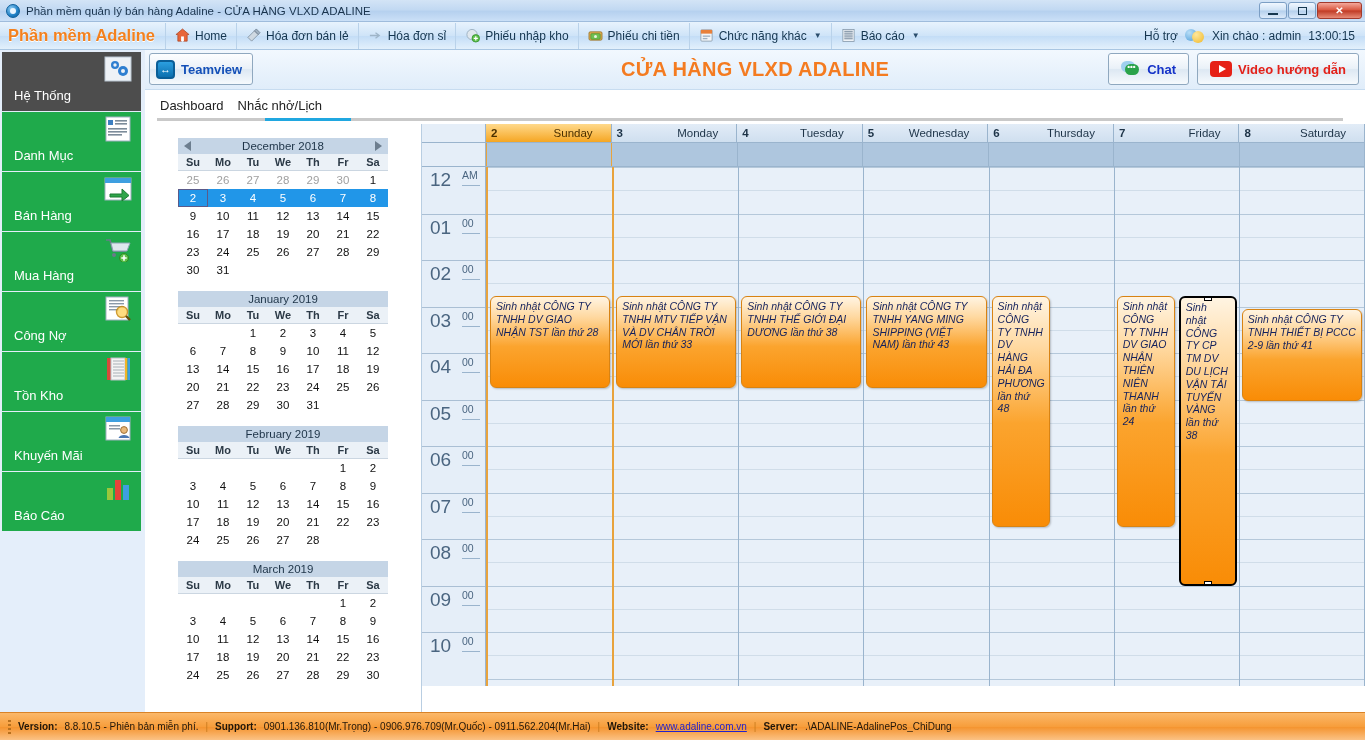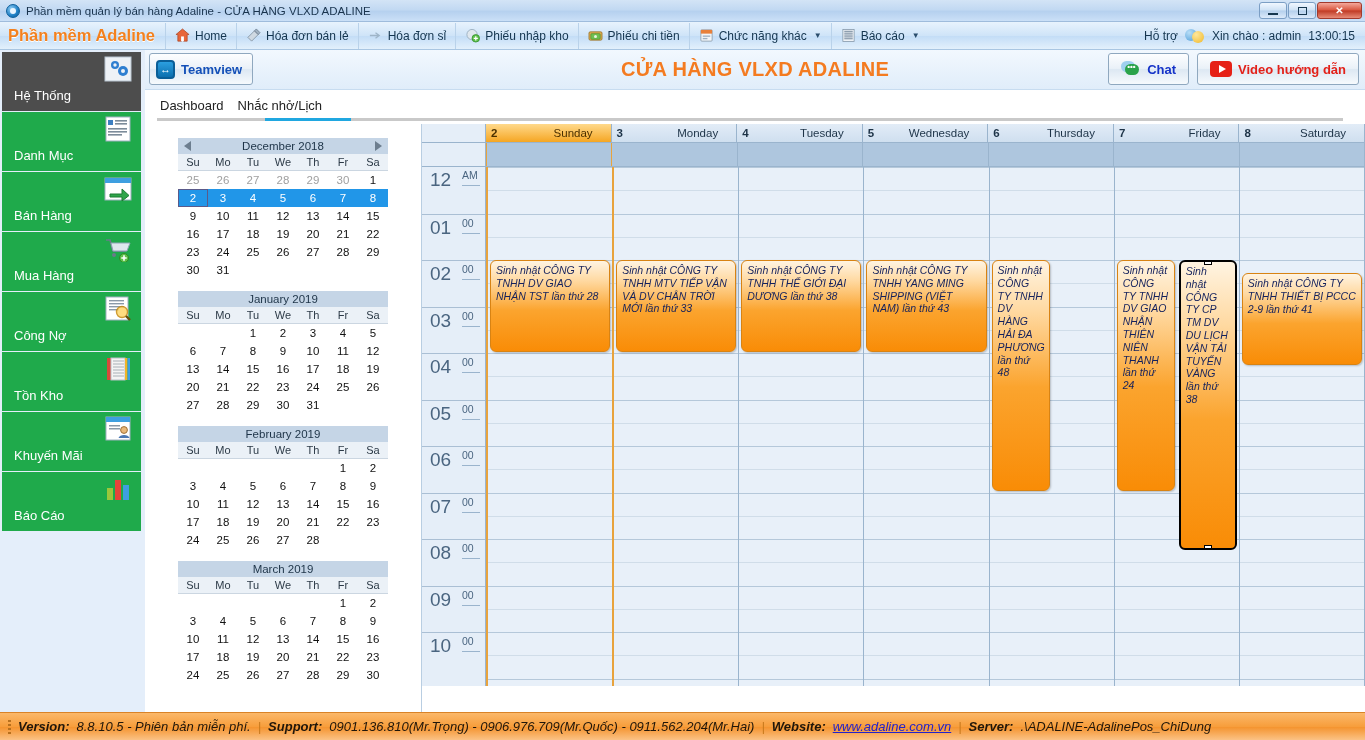--- a/index.html
+++ b/index.html
@@ -177,20 +177,21 @@
     display: flex; align-items: center; justify-content: center;
     color: #1d3347; font-size: 11.5px;
   }
   .mc-arrow { position: absolute; top: 3px; width: 0; height: 0; }
   .mc-arrow.l { left: 6px; border-top: 5px solid transparent; border-bottom: 5px solid transparent; border-right: 7px solid #6d7e8f; }
   .mc-arrow.r { right: 6px; border-top: 5px solid transparent; border-bottom: 5px solid transparent; border-left: 7px solid #6d7e8f; }
   .mc-dow {
     display: grid; grid-template-columns: repeat(7, 1fr);
     background: #ebf1f7; height: 17px; align-items: center;
     border-bottom: 1px solid #cbd6e1;
+    font-weight: bold;
   }
   .mc-dow span { text-align: center; color: #2c3a47; font-size: 11px; }
   .mc-grid { display: grid; grid-template-columns: repeat(7, 1fr); }
   .mc-grid span {
     text-align: center; height: 18px; line-height: 18px; font-size: 11.5px; color: #111;
   }
   .mc-grid span.dim { color: #a0a0a0; }
   .mc-grid span.sel { background: #2196e8; color: #fff; }
   .mc-grid span.today { outline: 1px solid #5a5a8a; outline-offset: -1px; }
 
@@ -249,38 +250,39 @@
   .hl-full { border-top: 1px solid #b5c8da; }
   .hl-half { border-top: 1px solid #d0dde9; }
 
   .evt {
     position: absolute; left: 2px; right: 2px;
     border-radius: 6px; border: 1px solid #d88313;
     background: linear-gradient(to bottom, #fff4e2 0%, #ffd9a1 22%, #fba42e 55%, #f98c06 100%);
     padding: 3px 5px; overflow: hidden;
     font-size: 10.5px; font-style: italic; color: #14215c; line-height: 1.22;
     box-shadow: 1px 1px 2px rgba(0,0,0,.22);
+    margin-top: 36px;
   }
   .evt.sel {
     border: 2px solid #000; box-shadow: none;
   }
   .evt .handle {
     position: absolute; left: 50%; margin-left: -4px; width: 8px; height: 8px;
     background: #fff; border: 1px solid #000;
   }
   .evt .handle.t { top: -5px; }
   .evt .handle.b { bottom: -5px; }
 
   
   .statusbar {
     position: absolute; left: 0; bottom: 0; width: 1365px; height: 28px;
     background: linear-gradient(to bottom, #fbb86a 0%, #f79e3c 50%, #f4922c 51%, #fbc285 100%);
     border-top: 1px solid #d98327;
     display: flex; align-items: center; gap: 7px; padding-left: 8px;
-    font-size: 13px; color: #20160a; font-style: italic;
+    font-size: 10px; color: #20160a;
   }
   .sb-sep { color: #c87a1d; }
   .sb-k { font-weight: bold; }
   .sb-link { color: #2222cc; text-decoration: underline; }
   .vdots {
     display: inline-block; width: 3px; height: 14px;
     background: repeating-linear-gradient(to bottom, #b8701d 0 2px, transparent 2px 4px);
   }
 </style>
 </head>

